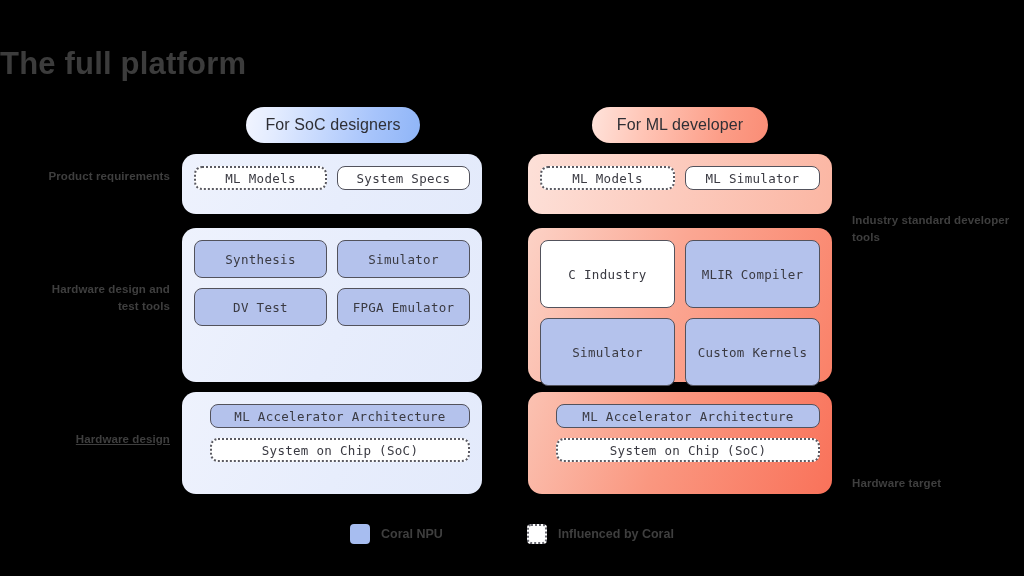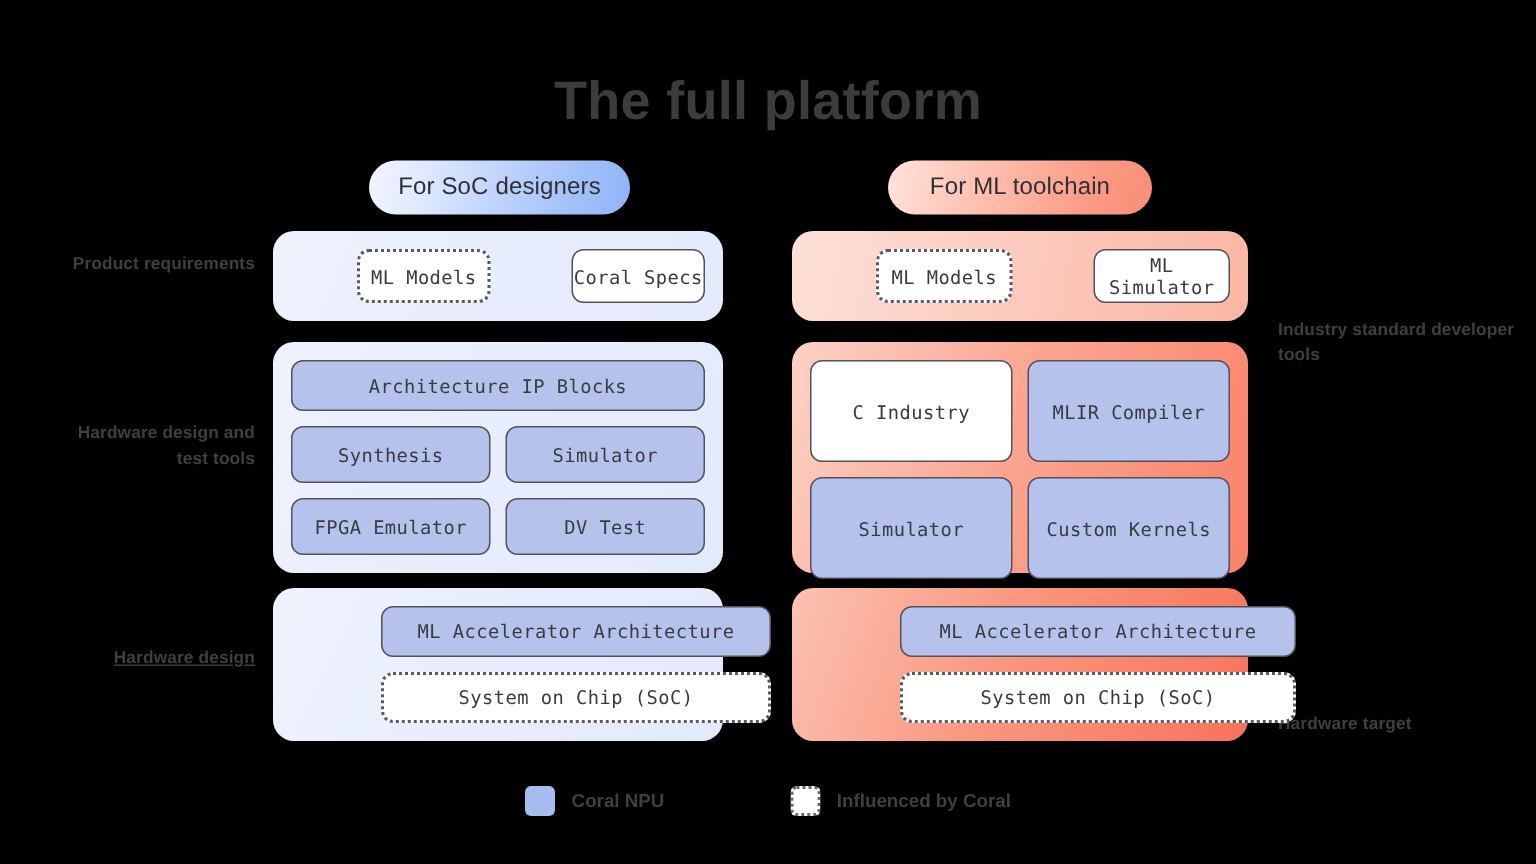--- a/index.html
+++ b/index.html
@@ -24,22 +24,21 @@
     height: 576px;
     background: #000000;
   }
 
   
   .title {
     position: absolute;
     left: 0;
     top: 46px;
     width: 1024px;
-    text-align: center;
-    font-size: 36px;
+    font-size: 31px;
     font-weight: 700;
     letter-spacing: 0.2px;
     color: #3c3c3c;
   }
 
   
   .pill {
     position: absolute;
     height: 36px;
     border-radius: 18px;
@@ -124,21 +123,21 @@
     grid-template-columns: 1fr 1fr;
     gap: 10px;
   }
   .stack {
     display: flex;
     flex-direction: column;
     gap: 10px;
     height: 100%;
   }
   .full-w { width: 100%; }
-  .h-36 { height: 36px; margin-left: 44px; }
+  .h-36 { height: 24px; }
   .h-38 { height: 38px; }
   .h-68 { height: 68px; }
 
   
   .side-label {
     position: absolute;
     font-size: 11.5px;
     font-weight: 600;
     color: #3f3f3f;
     line-height: 1.45;
@@ -188,47 +187,46 @@
 <body>
 
 <div class="stage">
 
   <div class="title">The full platform</div>
 
   <div class="pill pill-soc">
     <span>For SoC designers</span>
   </div>
   <div class="pill pill-ml">
-    <span>For ML toolchain</span>
+    <span>For ML developer</span>
   </div>
 
   <div class="side-label side-left lb-1">Product requirements</div>
   <div class="side-label side-left lb-2">Hardware design and test tools</div>
   <div class="side-label side-left lb-3">Hardware design</div>
 
   <div class="side-label side-right rb-1">Industry standard developer tools</div>
   <div class="side-label side-right rb-3">Hardware target</div>
 
   <div class="panel panel-left p-row1">
     <div class="grid2">
       <div class="bx fill-white-dotted h-36">ML Models</div>
-      <div class="bx fill-white-solid h-36">Coral Specs</div>
+      <div class="bx fill-white-solid h-36">System Specs</div>
     </div>
   </div>
 
   <div class="panel panel-left p-row2">
     <div class="stack">
-      <div class="bx fill-blue full-w h-38">Architecture IP Blocks</div>
       <div class="grid2">
         <div class="bx fill-blue h-38">Synthesis</div>
         <div class="bx fill-blue h-38">Simulator</div>
       </div>
       <div class="grid2">
+        <div class="bx fill-blue h-38">DV Test</div>
         <div class="bx fill-blue h-38">FPGA Emulator</div>
-        <div class="bx fill-blue h-38">DV Test</div>
       </div>
     </div>
   </div>
 
   <div class="panel panel-left p-row3">
     <div class="stack">
       <div class="bx fill-blue full-w h-34 h-36">ML Accelerator Architecture</div>
       <div class="bx fill-white-dotted full-w h-36">System on Chip (SoC)</div>
     </div>
   </div>

